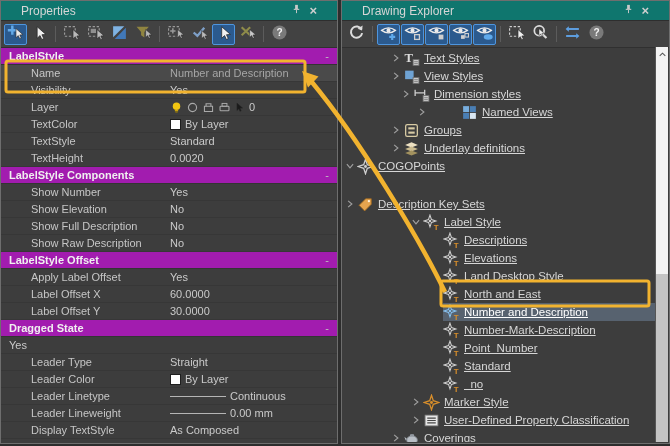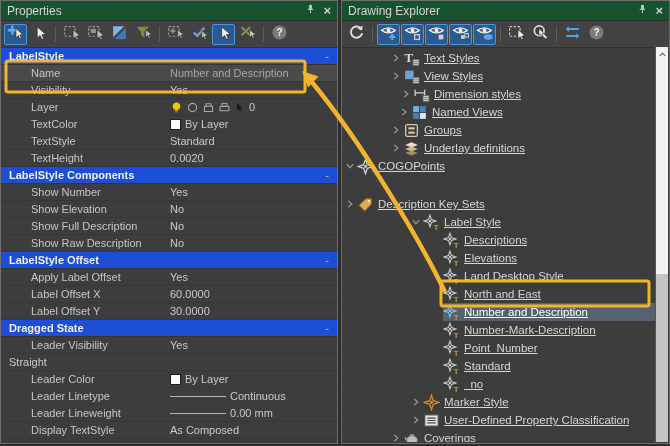--- a/index.html
+++ b/index.html
@@ -1,35 +1,35 @@
 <!DOCTYPE html>
 <html><head>
 <meta charset="utf-8">
 <style>
   html,body{margin:0;padding:0;background:#2D2D2D;}
   .page{position:relative;width:670px;height:446px;background:#2D2D2D;overflow:hidden;
         font-family:"Liberation Sans",sans-serif;-webkit-font-smoothing:antialiased;}
   .panel{position:absolute;top:0;height:444px;background:#3D3D3D;border:1px solid #6E6E6E;box-sizing:border-box;}
   .panel-props{left:0;width:338px;}
   .panel-explorer{left:341px;width:329px;}
-  .titlebar{height:19px;background:#14532d;display:flex;align-items:center;padding:0 6px;
+  .titlebar{height:19px;background:#0f766e;display:flex;align-items:center;padding:0 20px;
             color:#D6D6D6;font-size:12px;border-bottom:1px solid #2E2E2E;}
   .titlebar .tspacer{flex:1;}
   .wctl{display:flex;align-items:center;gap:7px;}
   .wctl .close{color:#CFCFCF;font-size:13px;font-weight:bold;line-height:1;}
   .toolbar{height:26px;display:flex;align-items:center;padding:0 3px;gap:1px;background:#424242;
            border-bottom:1px solid #303030;}
   .tbtn{width:23px;height:21px;display:flex;align-items:center;justify-content:center;
         border:1px solid transparent;border-radius:2px;box-sizing:border-box;}
   .tbtn.active{background:#2B5A8E;border-color:#4E95DE;}
   .tbtn.toggled{background:#2B5A8E;border-color:#4E95DE;}
   .tsep{width:1px;height:16px;background:#5C5C5C;margin:0 3px;flex:none;}
   
   .pgrid{font-size:11px;}
-  .phead{display:flex;align-items:center;height:17px;background:#1d4ed8;color:#F0F0F0;
+  .phead{display:flex;align-items:center;height:17px;background:#a21caf;color:#F0F0F0;
          font-weight:bold;padding:0 8px;border-bottom:1px solid #343434;box-sizing:border-box;}
   .phead .minus{margin-left:auto;color:#BFBFBF;font-weight:normal;}
   .prow{display:flex;align-items:center;height:17px;color:#C6C6C6;border-bottom:1px solid #373737;
         padding-left:8px;box-sizing:border-box;}
   .prow.hl{background:#4A4A4A;}
   .plabel{width:139px;flex:none;overflow:hidden;white-space:nowrap;padding-left:22px;}
   .pvalue{display:flex;align-items:center;gap:4px;color:#CACACA;white-space:nowrap;}
   .prow.hl .pvalue{color:#A6A6A6;}
   .swatch{width:9px;height:9px;background:#FFFFFF;border:1px solid #1F1F1F;display:inline-block;}
   .ltline{display:inline-block;width:56px;height:1px;background:#B5B5B5;}
@@ -269,26 +269,26 @@
           <span class="plabel">Label Offset Y</span>
           <span class="pvalue">
             <span>30.0000</span>
           </span>
         </div>
         <div class="phead">
           <span>Dragged State</span>
           <span class="minus">-</span>
         </div>
         <div class="prow">
-          <span class="plabel">Leader Visibility</span>
           <span class="pvalue">
             <span>Yes</span>
           </span>
         </div>
         <div class="prow">
+          <span class="plabel">Leader Type</span>
           <span class="pvalue">
             <span>Straight</span>
           </span>
         </div>
         <div class="prow">
           <span class="plabel">Leader Color</span>
           <span class="pvalue">
             <span class="swatch"></span>
             <span>By Layer</span>
           </span>
@@ -453,21 +453,21 @@
               <span class="ticon">
                 <svg viewBox="0 0 16 16" width="17" height="17">
                   <path d="M2 3.5 V9.5 M11 3.5 V9.5 M2 6.5 H11" stroke="#D0D0D0" stroke-width="1.2"></path>
                   <rect x="9.5" y="9" width="5.5" height="5.5" fill="#C9C9C9" stroke="#6E6E6E" stroke-width="0.8"></rect>
                   <path d="M10.5 11 H14 M10.5 12.8 H14" stroke="#6E6E6E" stroke-width="0.7"></path>
                 </svg>
               </span>
               <span class="tlabel">Dimension styles</span>
             </span>
           </div>
-          <div class="trow" style="padding-left: 54px;">
+          <div class="trow" style="padding-left: 72px; gap: 32px;">
             <span class="chev">
               <svg viewBox="0 0 16 16" width="10" height="10">
                 <path d="M5 3 L11 8 L5 13" fill="none" stroke="#A0A0A0" stroke-width="1.8"></path>
               </svg>
             </span>
             <span class="tbody">
               <span class="ticon">
                 <svg viewBox="0 0 16 16" width="17" height="17">
                   <rect x="2" y="2" width="5.6" height="5.6" fill="#78AEDE"></rect>
                   <rect x="8.4" y="2" width="5.6" height="5.6" fill="#4A7FB5"></rect>

